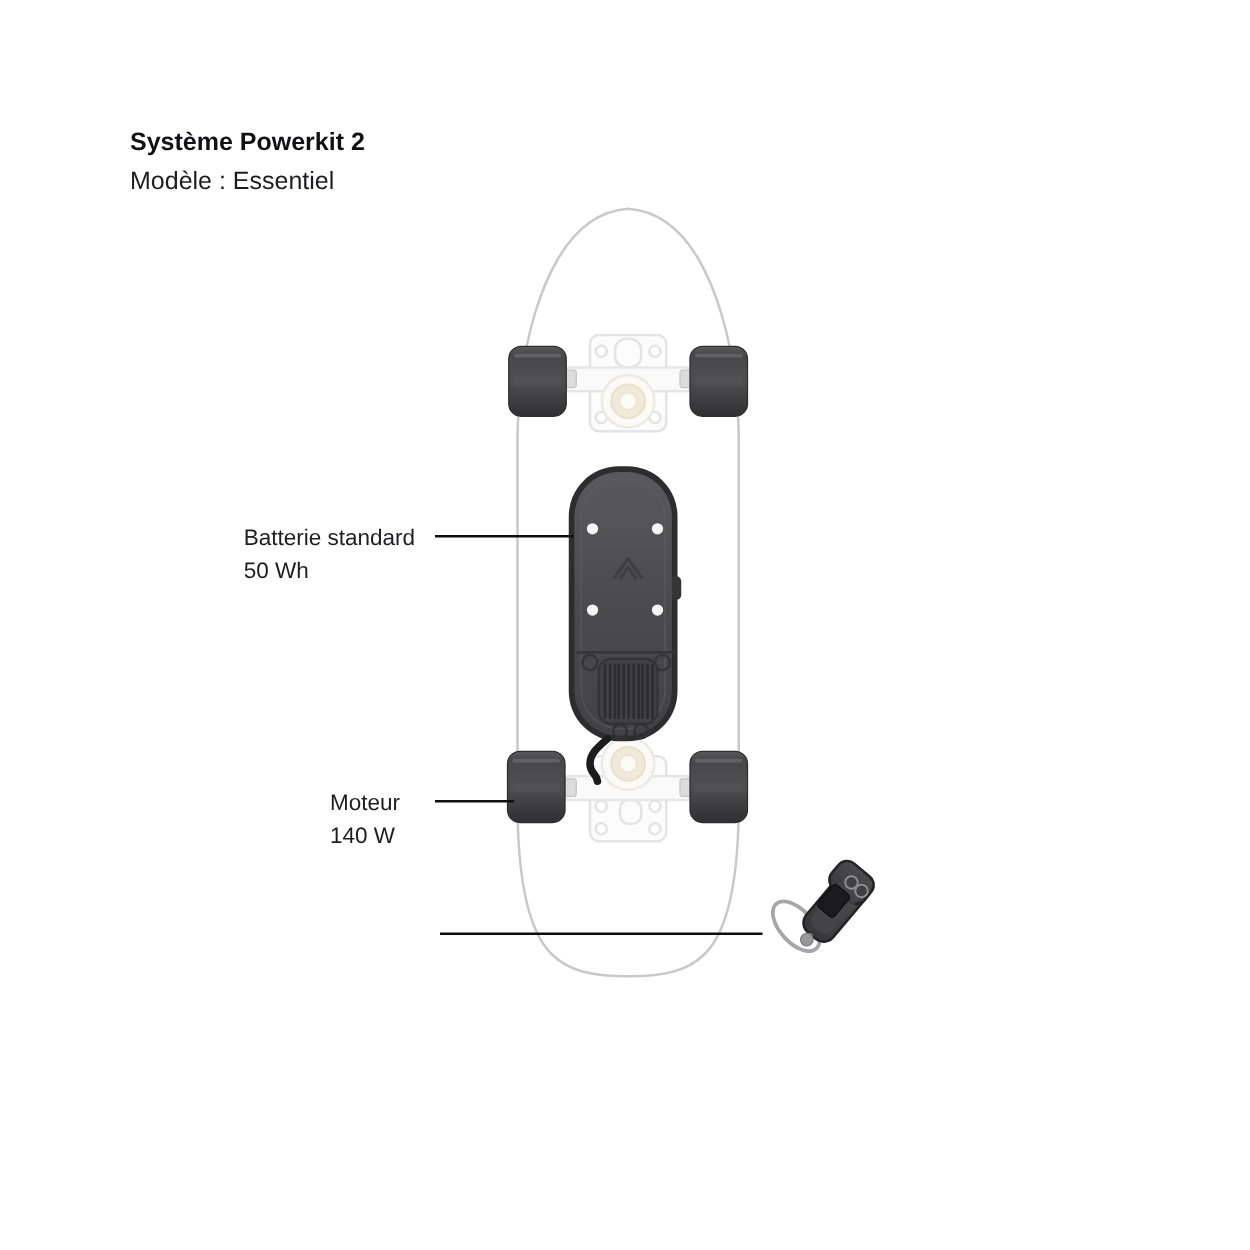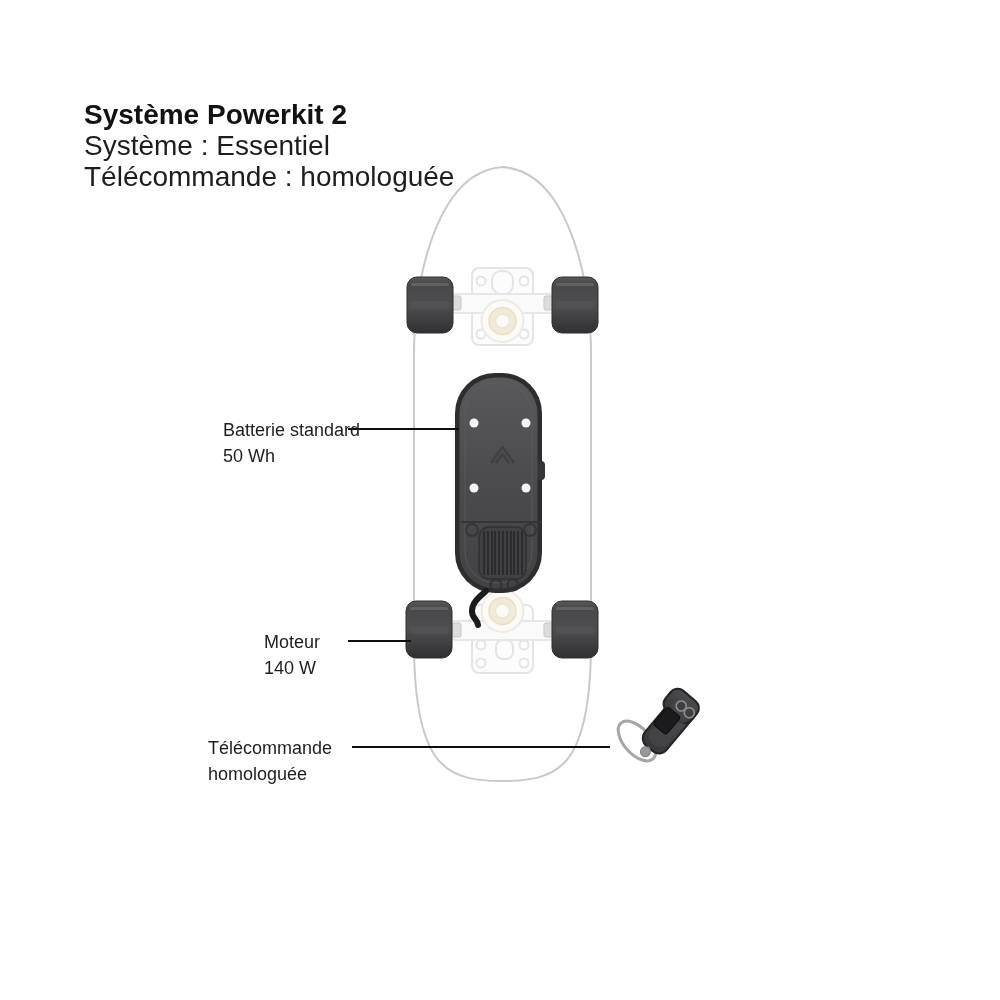--- a/index.html
+++ b/index.html
@@ -1,24 +1,24 @@
 <!DOCTYPE html>
 <html><head>
 <meta charset="utf-8">
 <style>
   html,body { margin:0; padding:0; background:#ffffff; }
   .stage {
     position:relative; width:1000px; height:1000px; background:#ffffff;
     font-family:"Liberation Sans", sans-serif; overflow:hidden;
   }
   .board-svg { position:absolute; left:0; top:0; }
-  .header { position:absolute; left:84px; top:99px; font-size:28px; line-height:31px; color:#1d1d1f; }
+  .header { position:absolute; left:104px; top:99px; font-size:20px; line-height:31px; color:#1d1d1f; }
   .header .title { font-weight:700; color:#121214; }
   .callout { position:absolute; font-size:18px; line-height:26px; color:#1e1e20; white-space:nowrap; }
-  .callout-battery { left:195px; top:417px;margin-left:28px; }
+  .callout-battery { left:195px; top:417px; }
   .callout-motor   { left:264px; top:629px; }
   .callout-remote  { left:208px; top:735px; }
 </style>
 </head>
 <body>
 
 <div class="stage">
 
   <svg class="board-svg" width="1000" height="1000" viewBox="0 0 1000 1000">
     <defs>
@@ -138,32 +138,27 @@
       </g>
     </g>
 
     <line x1="348" y1="429" x2="459" y2="429" stroke="#0e0e0e" stroke-width="2"></line>
     <line x1="348" y1="641" x2="411" y2="641" stroke="#0e0e0e" stroke-width="2"></line>
     <line x1="352" y1="747" x2="610" y2="747" stroke="#0e0e0e" stroke-width="2"></line>
   </svg>
 
   <div class="header">
     <div class="title">Système Powerkit 2</div>
-    <div>Système : Essentiel</div>
-    <div>Télécommande : homologuée</div>
+    <div>Modèle : Essentiel</div>
   </div>
 
   <div class="callout callout-battery">
     <div>Batterie standard</div>
     <div>50 Wh</div>
   </div>
 
   <div class="callout callout-motor">
     <div>Moteur</div>
     <div>140 W</div>
   </div>
 
-  <div class="callout callout-remote">
-    <div>Télécommande</div>
-    <div>homologuée</div>
-  </div>
 
 </div>
 
 </body></html>

